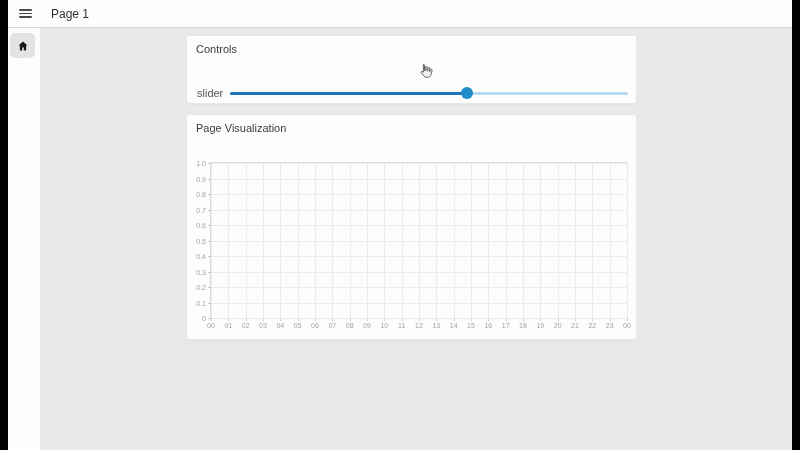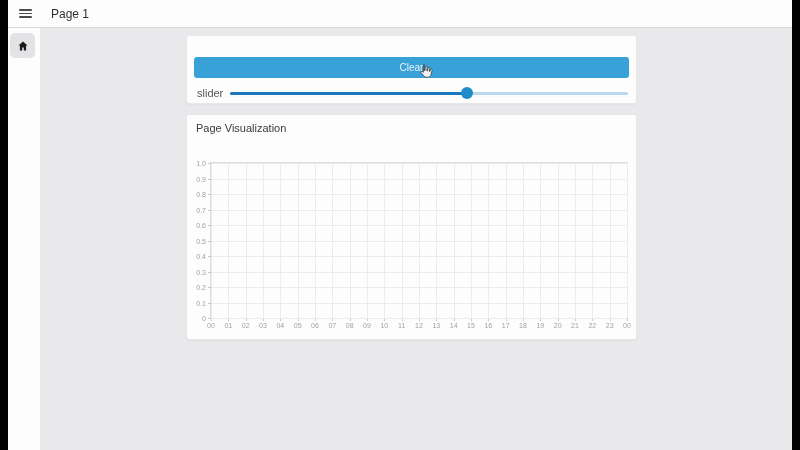--- a/index.html
+++ b/index.html
@@ -75,21 +75,21 @@
   <div class="home-btn">
     <span style="display:flex">
       <svg width="12" height="12" viewBox="0 0 24 24">
           <path d="M12 3l9 8.2h-2.8V21h-4.6v-6h-3.2v6H5.8v-9.8H3z" fill="#1a1a1a"></path>
         </svg>
     </span>
   </div>
 </div>
 
 <div class="card card-controls">
-  <button class="clear-btn">Clear</button>
+  <div class="card-title">Controls</div>
   <div class="slider-row">
     <span class="slider-label">slider</span>
     <div class="slider-track">
       <div class="slider-fill" style="width: 59.5%;"></div>
       <div class="slider-thumb" style="left: calc(59.5% - 6px);"></div>
     </div>
   </div>
 </div>
 
 <div class="card card-viz">

